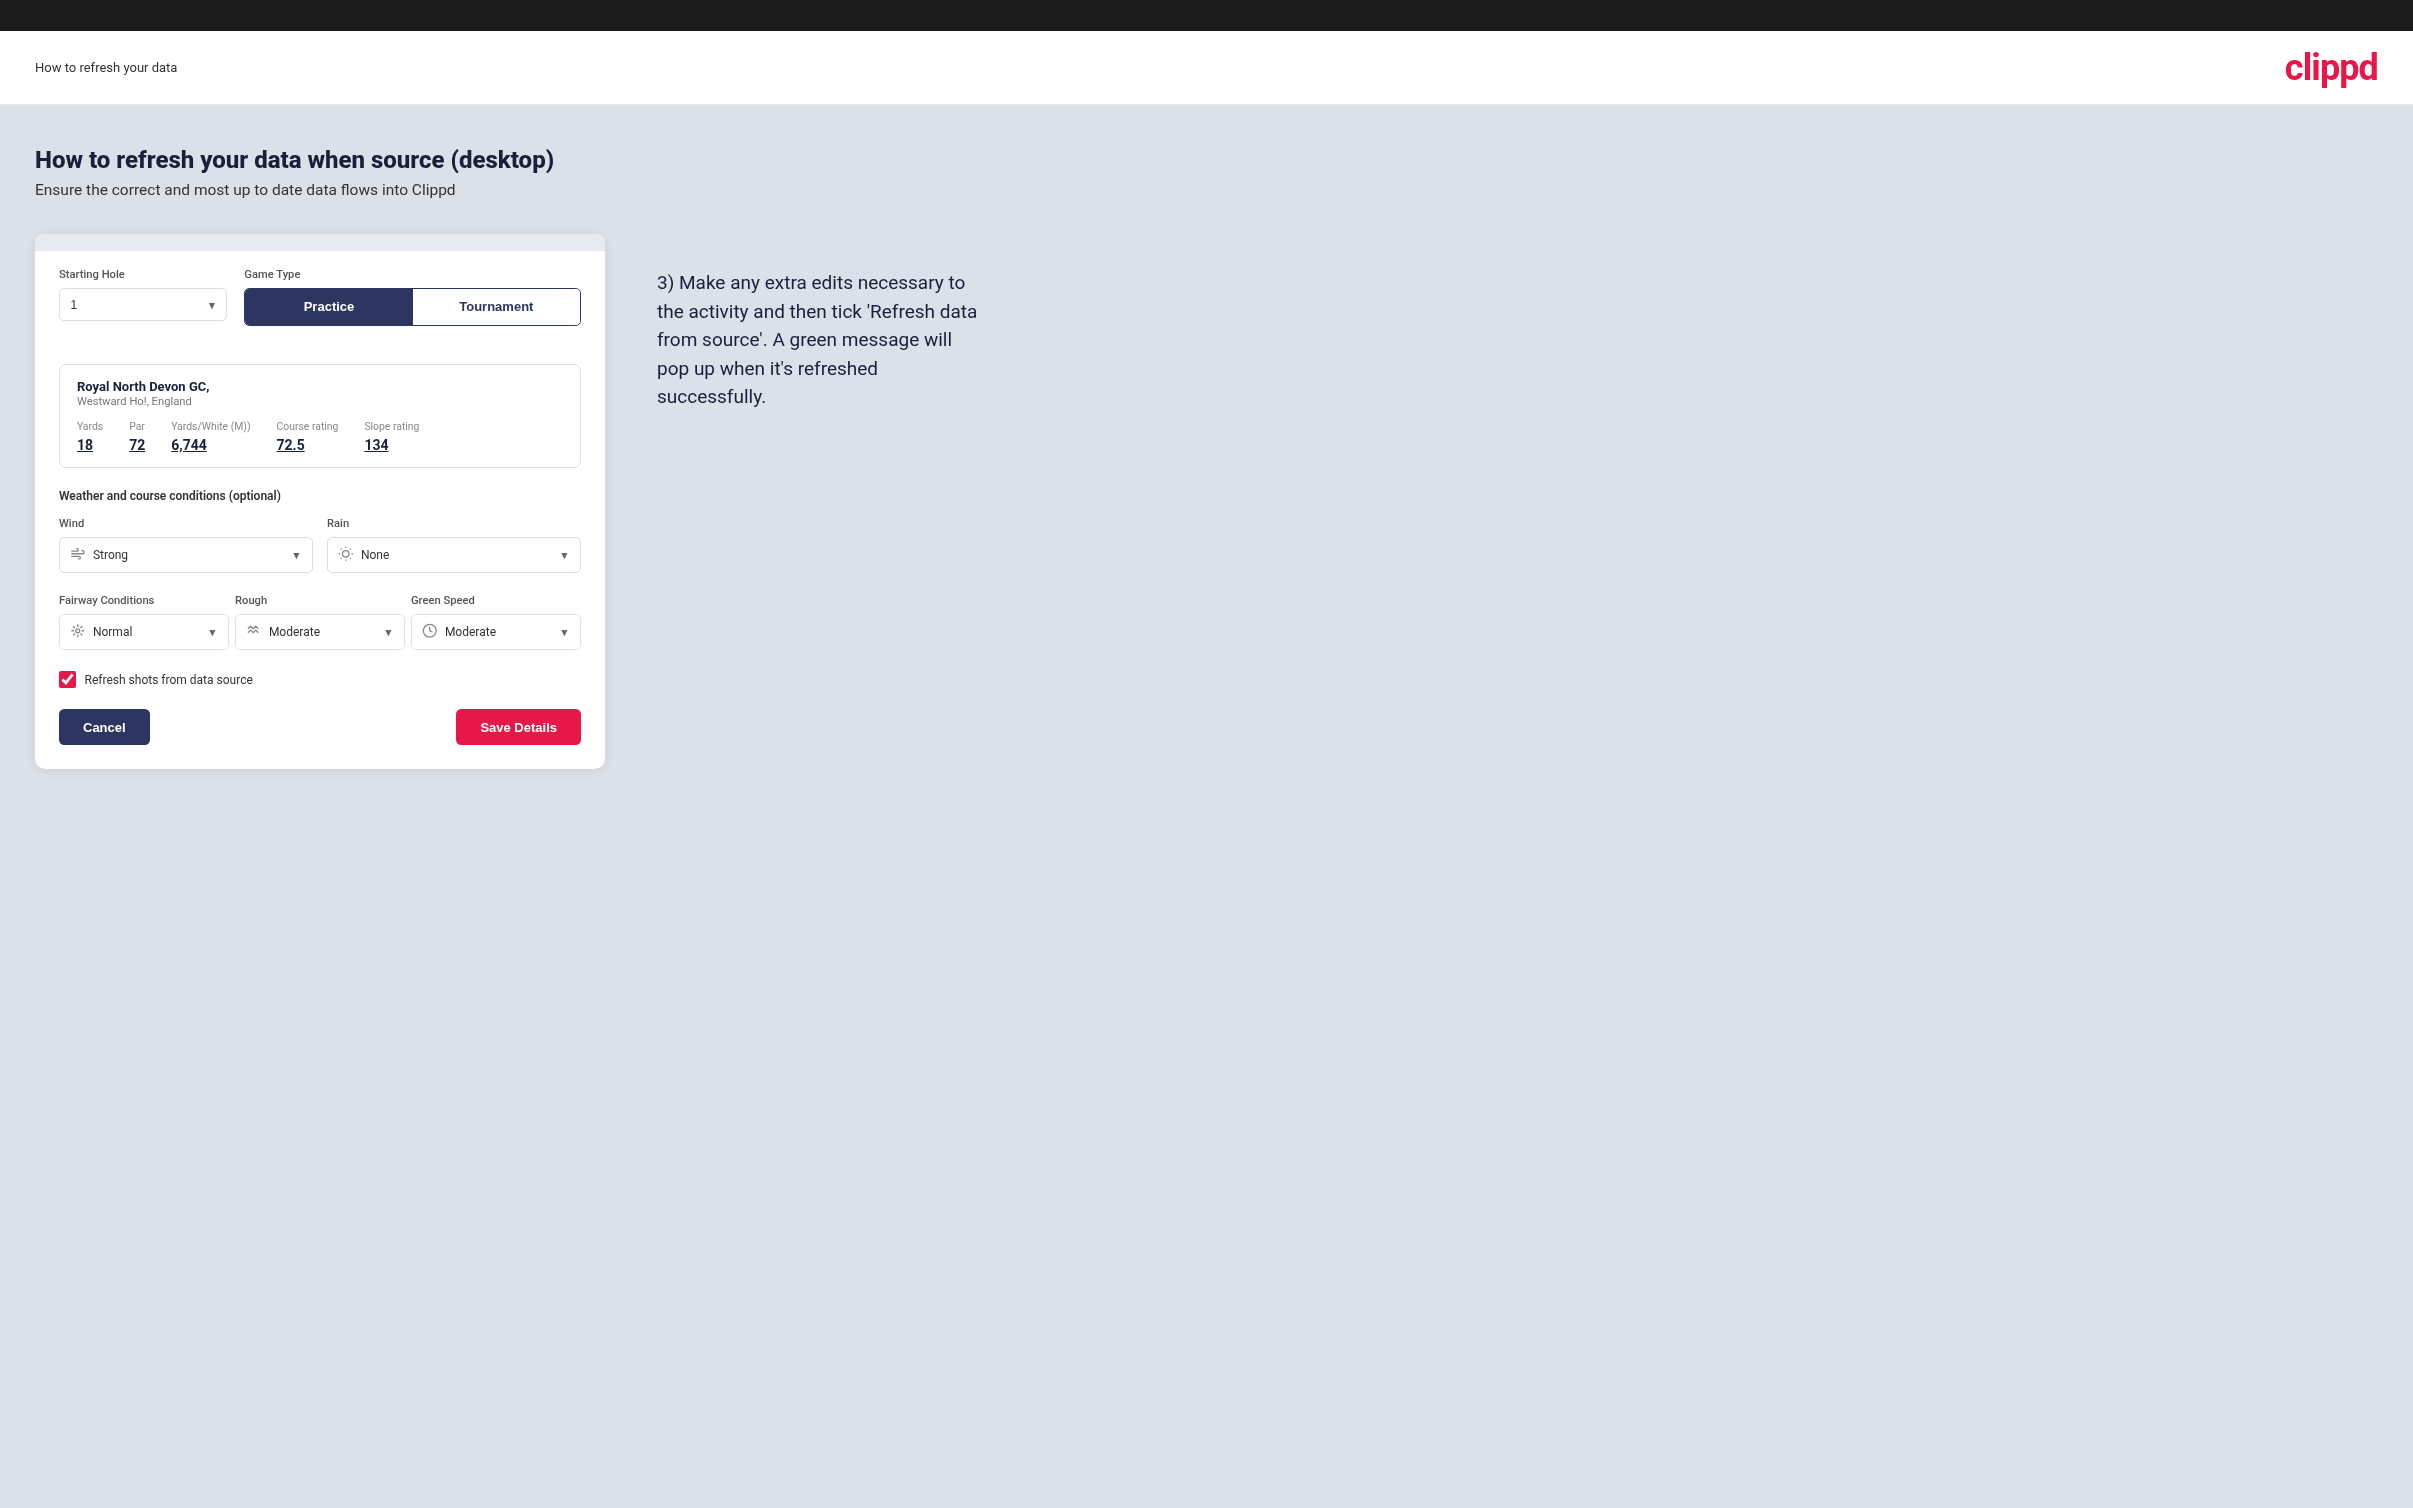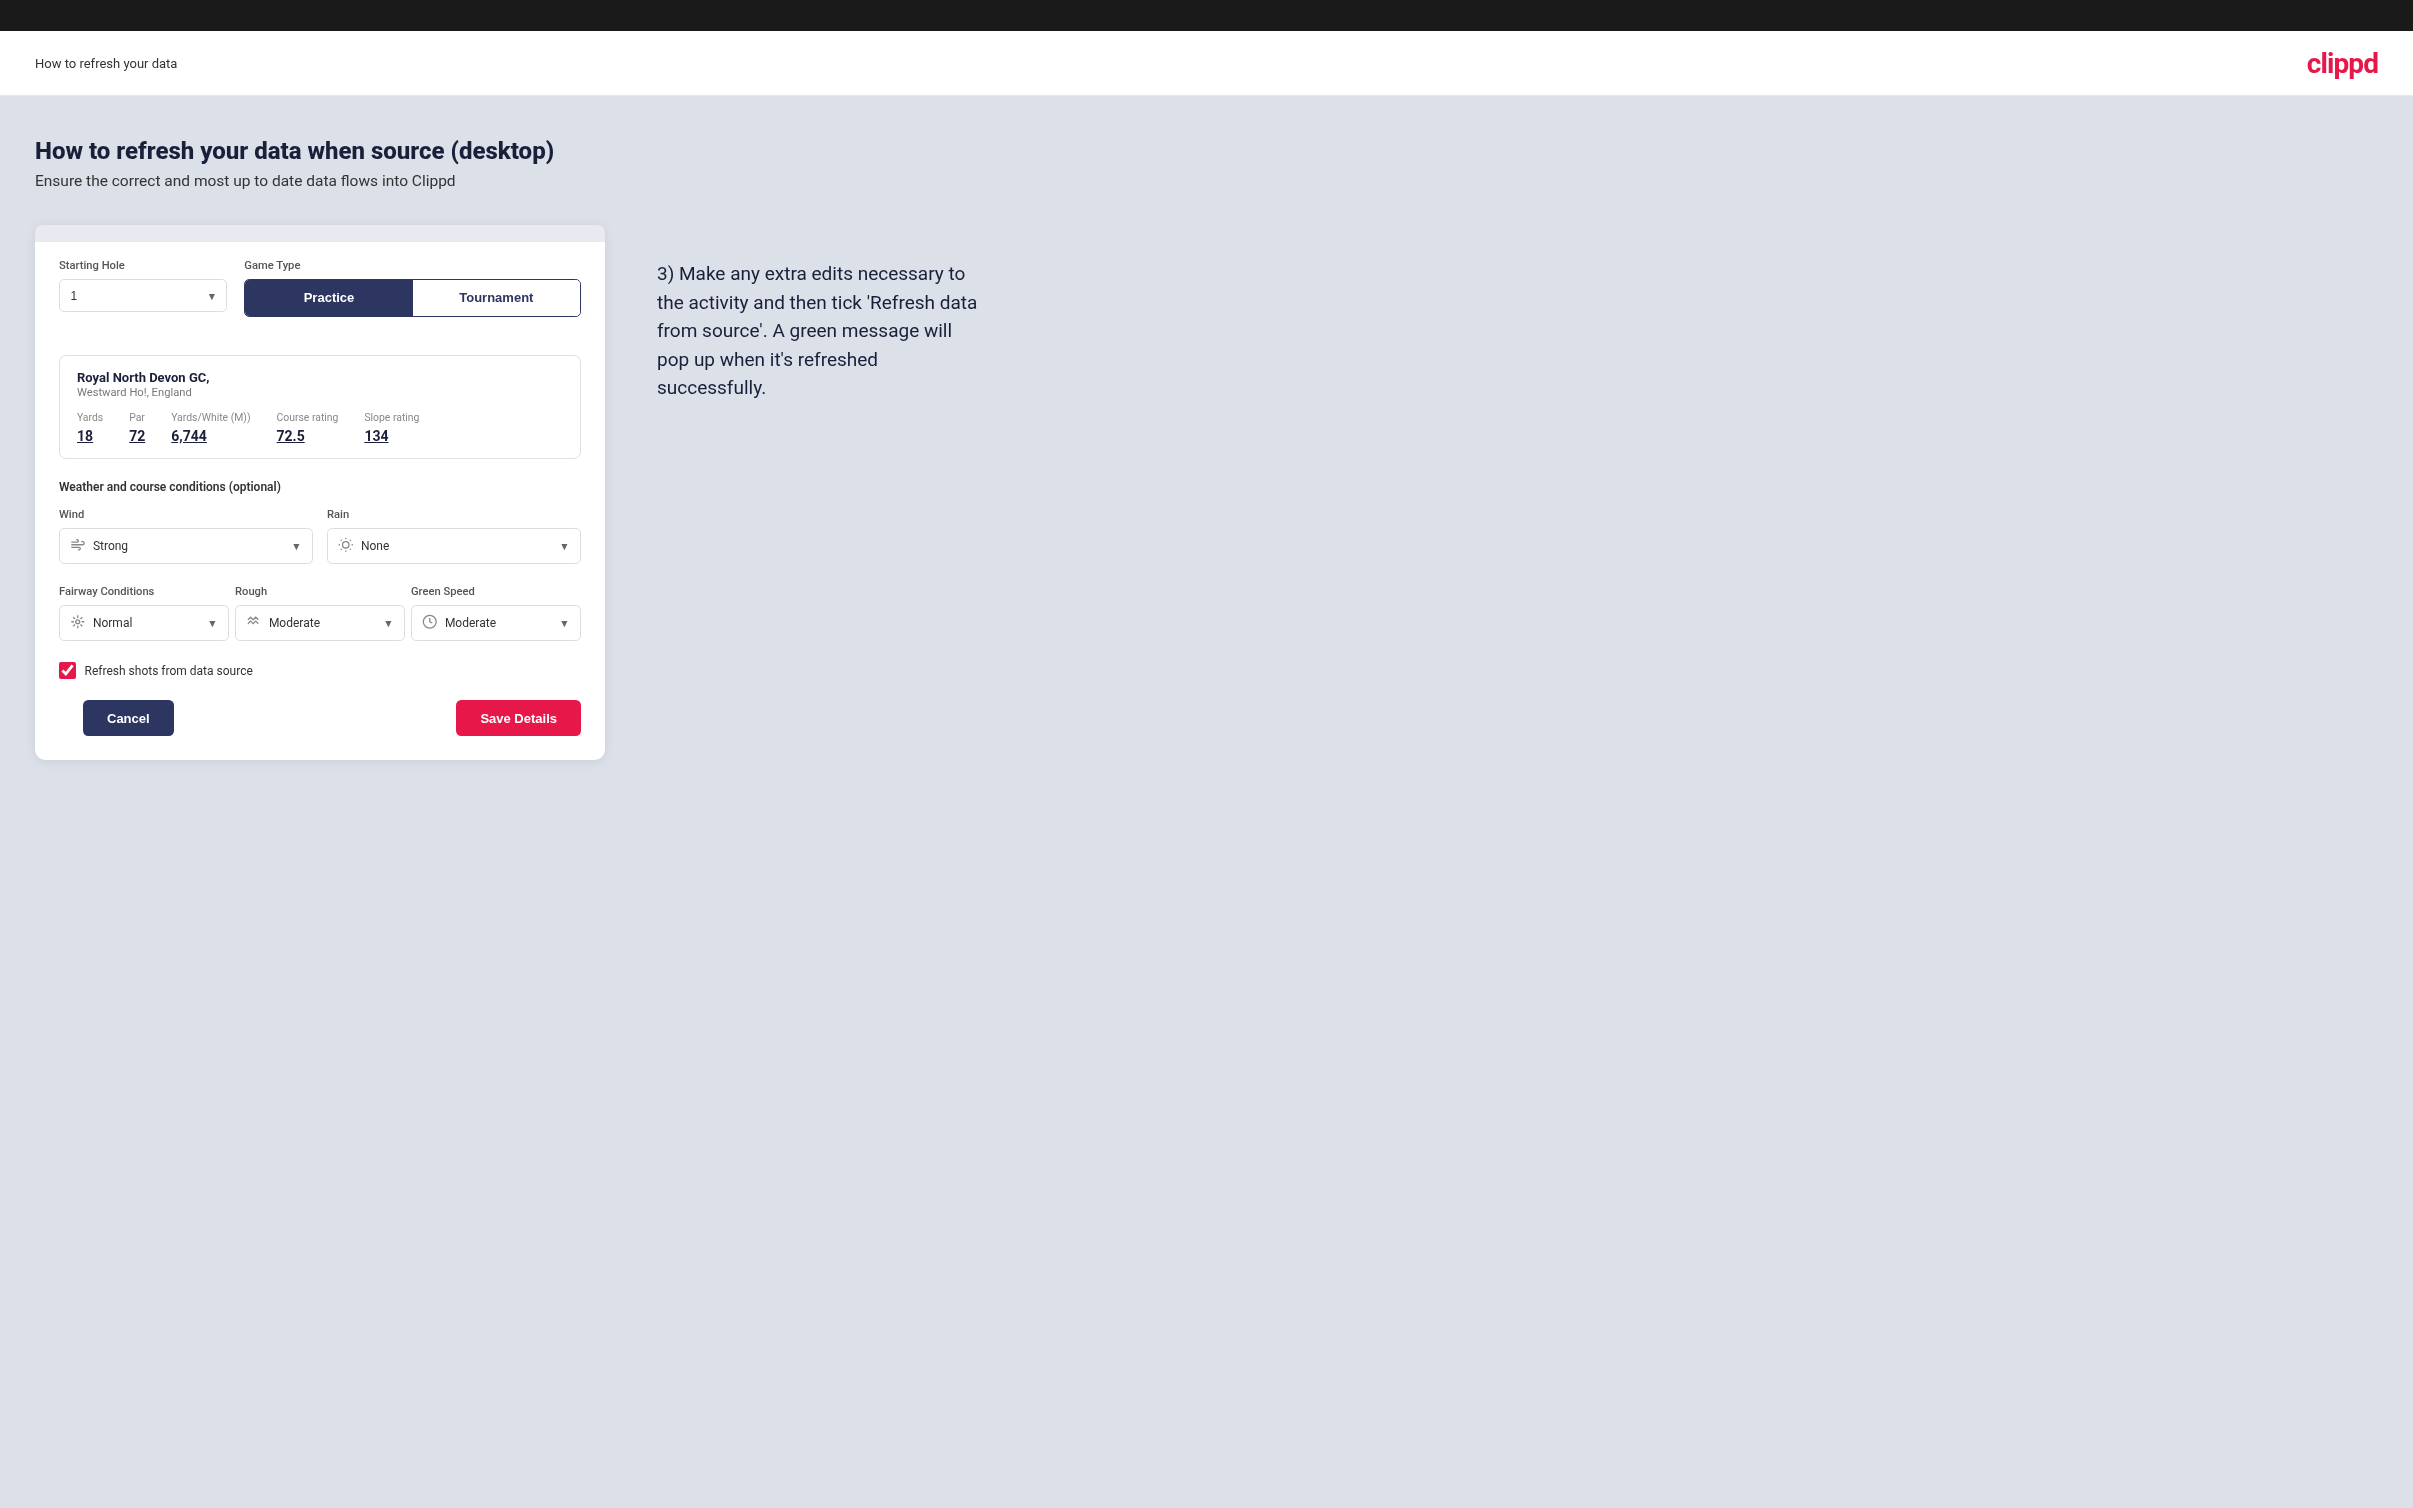--- a/index.html
+++ b/index.html
@@ -18,21 +18,21 @@
       align-items: center;
       justify-content: space-between;
       padding: 15.5px 35px;
       border-bottom: 1.7px solid #e8e8e8;
     }
     .header-title {
       font-size: 13px;
       color: #333;
     }
     .logo {
-      font-size: 28px;
+      font-size: 36px;
       font-weight: 700;
       color: #e8174a;
       letter-spacing: -0.9px;
     }
     .logo span {
       color: #e8174a;
     }
     .main-content {
       background: #dce0e8;
       min-height: calc(100vh - 31px - 62px);
@@ -214,21 +214,20 @@
       cursor: pointer;
     }
     .checkbox-label {
       font-size: 12px;
       color: #333;
     }
     .form-actions {
       display: flex;
       justify-content: space-between;
       align-items: flex-end;
-      margin-left: 24px;
     }
     .cancel-btn {
       background: #2d3561;
       color: #fff;
       border: none;
       border-radius: 5.2px;
       padding: 10.4px 24px;
       font-size: 13px;
       font-weight: 600;
       cursor: pointer;

